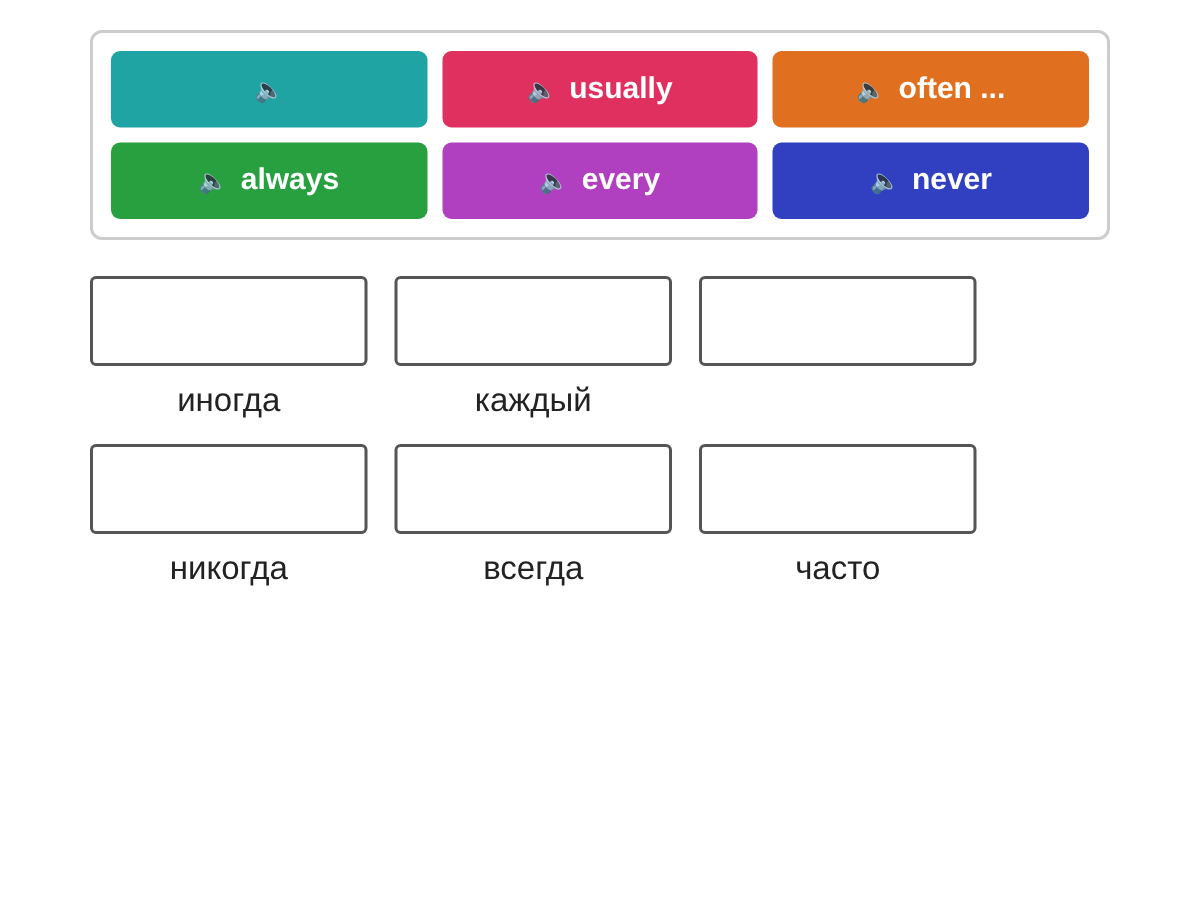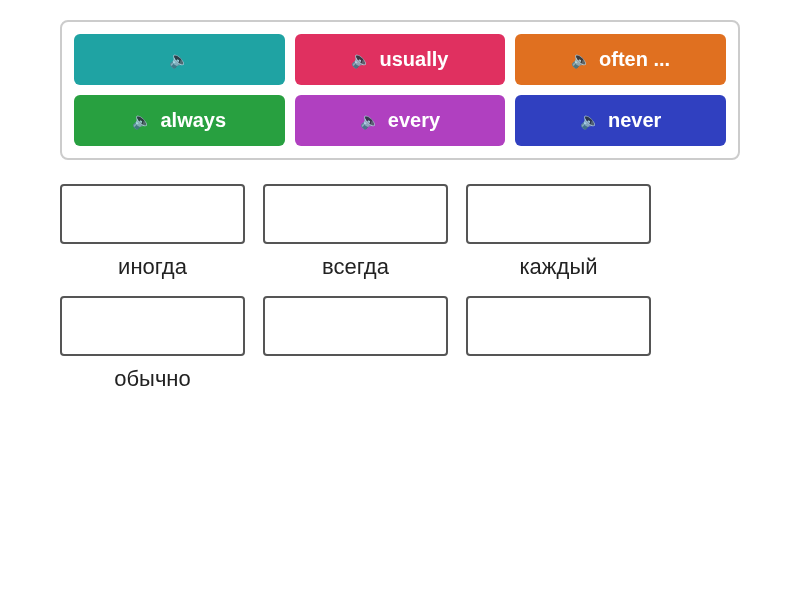--- a/index.html
+++ b/index.html
@@ -126,27 +126,28 @@
 
 <div class="drop-section">
 <div class="drop-row">
       <div class="drop-boxes">
         <div class="drop-box"></div>
         <div class="drop-box"></div>
         <div class="drop-box"></div>
       </div>
       <div class="drop-labels">
         <div class="drop-label">иногда</div>
-        <div class="drop-label">всегда</div>
         <div class="drop-label">каждый</div>
       </div>
     </div>
     <div class="drop-row">
       <div class="drop-boxes">
         <div class="drop-box"></div>
         <div class="drop-box"></div>
         <div class="drop-box"></div>
       </div>
       <div class="drop-labels">
-        <div class="drop-label">обычно</div>
+        <div class="drop-label">никогда</div>
+        <div class="drop-label">всегда</div>
+        <div class="drop-label">часто</div>
       </div>
     </div>
   </div>
 
 </body></html>

